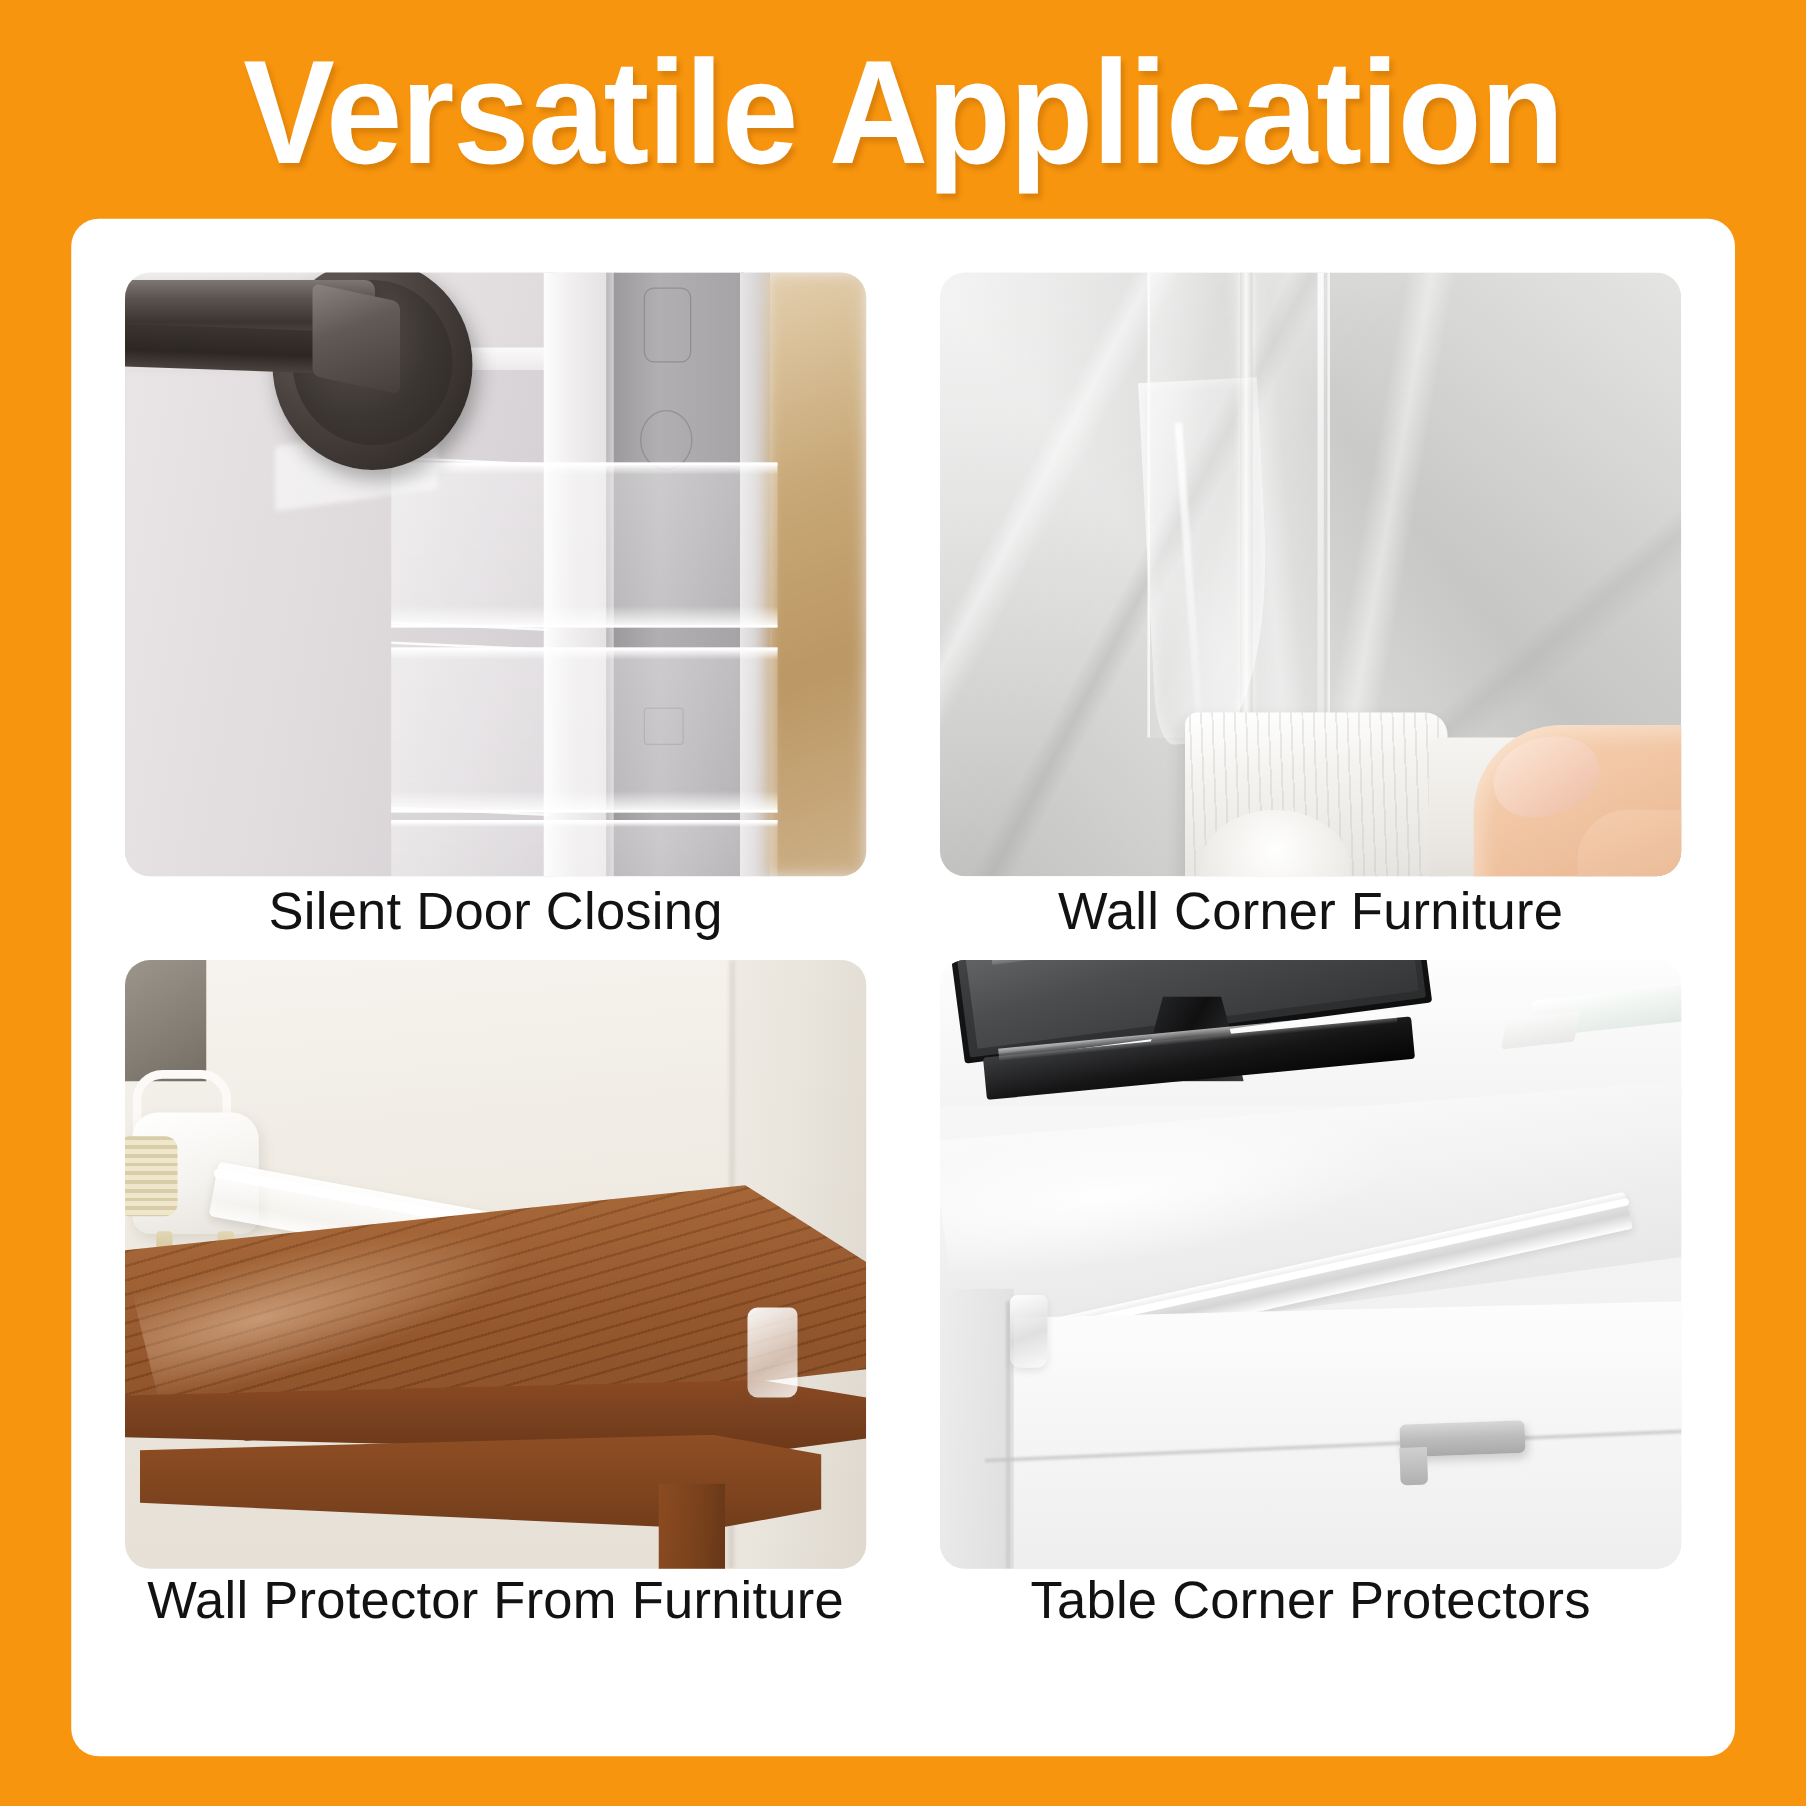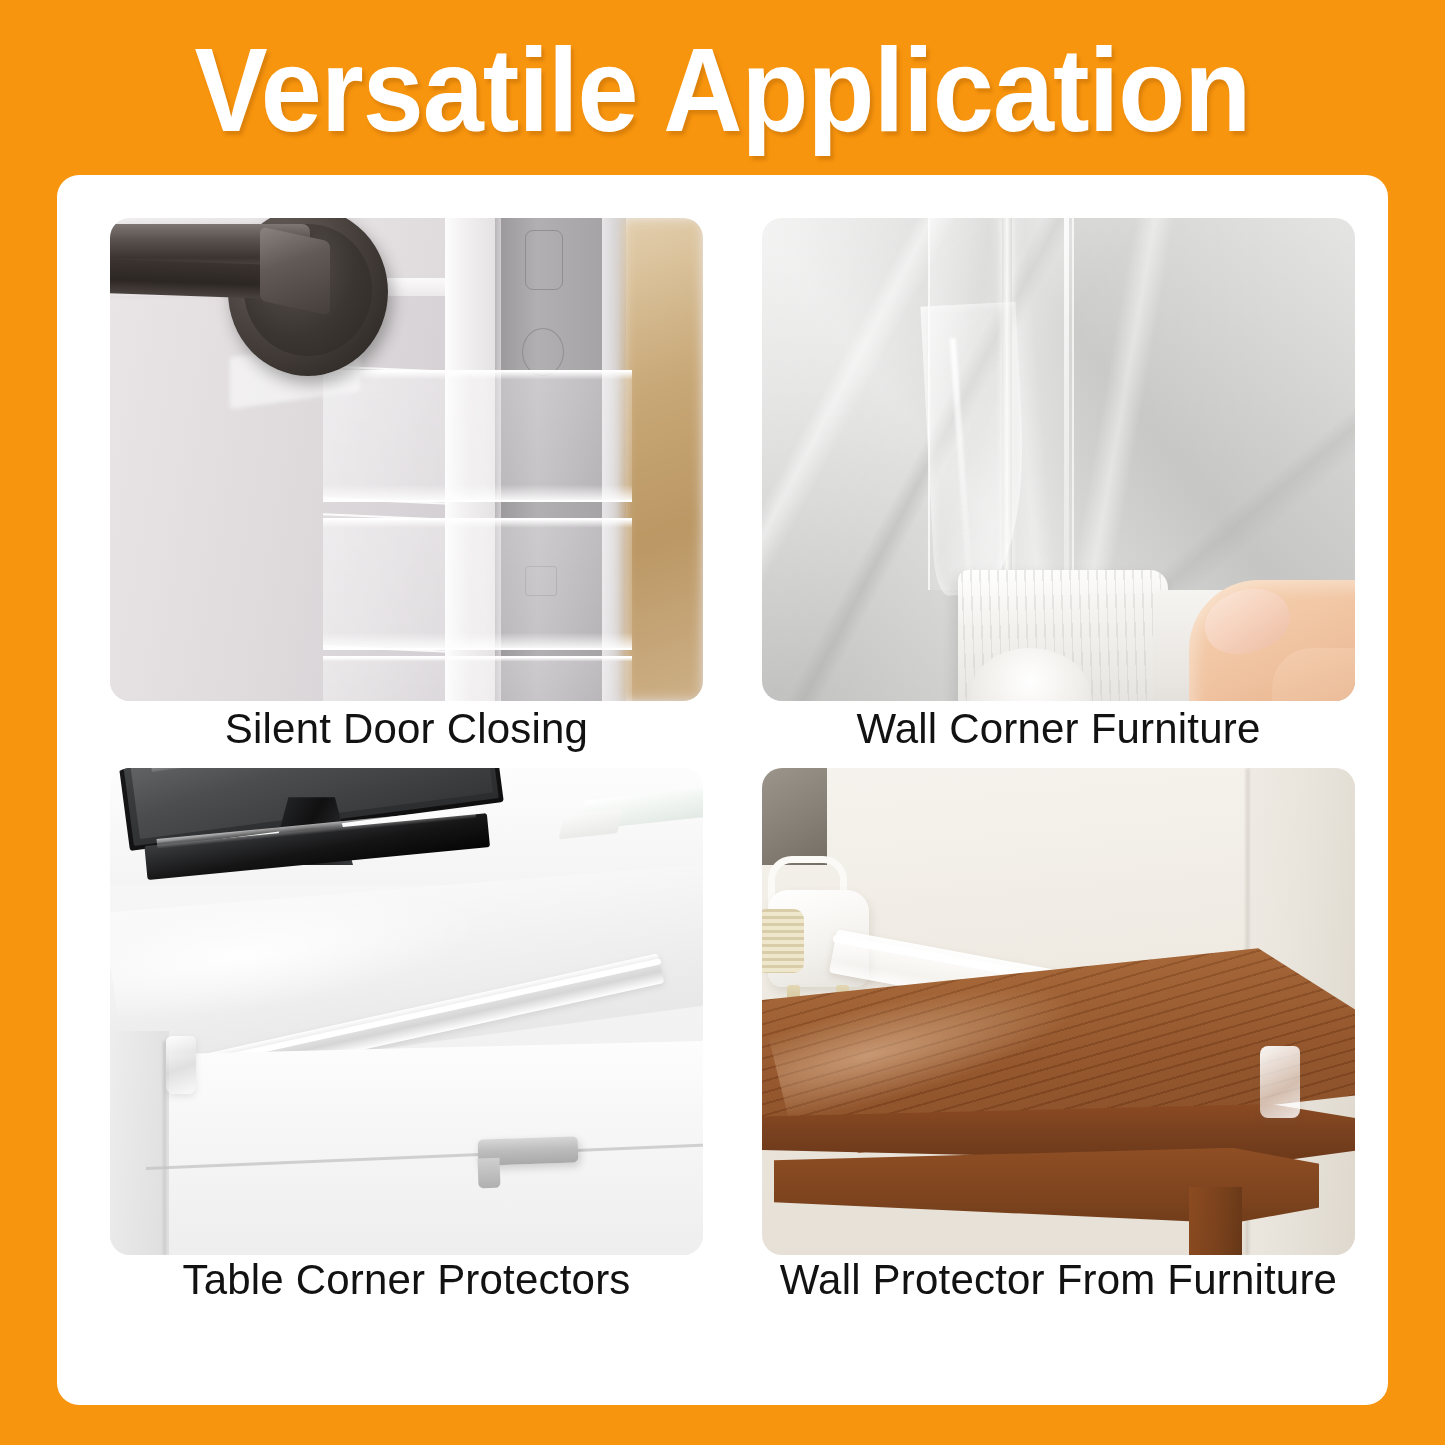--- a/index.html
+++ b/index.html
@@ -45,21 +45,21 @@
     left: 57px;
     top: 175px;
     width: 1331px;
     height: 1230px;
     background: #ffffff;
     border-radius: 22px;
   }
 
   .grid {
     position: absolute;
-    left: 53px;
+    left: 43px;
     top: 43px;
     width: 1245px;
     height: 1147px;
     display: grid;
     grid-template-columns: 593px 593px;
     grid-template-rows: 538px 537px;
     column-gap: 59px;
     row-gap: 12px;
   }
 
@@ -571,20 +571,44 @@
           <div class="roll-core"></div>
           <div class="roll-right"></div>
           <div class="finger"></div>
           <div class="nail"></div>
           <div class="finger2"></div>
         </div>
         <div class="caption">Wall Corner Furniture</div>
       </div>
 
       <div class="cell row2">
+        <div class="photo p3">
+          <div class="wall-back"></div>
+          <div class="wall-right"></div>
+          <div class="wall-corner"></div>
+          <div class="cabinet-dark"></div>
+          <div class="device-handle"></div>
+          <div class="device-body"></div>
+          <div class="device-grill"></div>
+          <div class="foot1"></div>
+          <div class="foot2"></div>
+          <div class="strip"></div>
+          <div class="strip-hi"></div>
+          <div class="desk-top"></div>
+          <div class="desk-grain"></div>
+          <div class="desk-sheen"></div>
+          <div class="desk-edge"></div>
+          <div class="desk-apron"></div>
+          <div class="desk-leg"></div>
+          <div class="strip-cap"></div>
+        </div>
+        <div class="caption">Wall Protector From Furniture</div>
+      </div>
+
+      <div class="cell row2">
         <div class="photo p4">
           <div class="bg-top"></div>
           <div class="tv-bezel"></div>
           <div class="tv-panel"></div>
           <div class="tv-screen"></div>
           <div class="tv-hilite"></div>
           <div class="tv-neck"></div>
           <div class="tv-base"></div>
           <div class="tv-base-hi"></div>
           <div class="remote"></div>
@@ -597,39 +621,15 @@
           <div class="cab-side"></div>
           <div class="cab-side-edge"></div>
           <div class="edge-cap"></div>
           <div class="drawer-line"></div>
           <div class="handle"></div>
           <div class="handle-leg"></div>
         </div>
         <div class="caption">Table Corner Protectors</div>
       </div>
 
-      <div class="cell row2">
-        <div class="photo p3">
-          <div class="wall-back"></div>
-          <div class="wall-right"></div>
-          <div class="wall-corner"></div>
-          <div class="cabinet-dark"></div>
-          <div class="device-handle"></div>
-          <div class="device-body"></div>
-          <div class="device-grill"></div>
-          <div class="foot1"></div>
-          <div class="foot2"></div>
-          <div class="strip"></div>
-          <div class="strip-hi"></div>
-          <div class="desk-top"></div>
-          <div class="desk-grain"></div>
-          <div class="desk-sheen"></div>
-          <div class="desk-edge"></div>
-          <div class="desk-apron"></div>
-          <div class="desk-leg"></div>
-          <div class="strip-cap"></div>
-        </div>
-        <div class="caption">Wall Protector From Furniture</div>
-      </div>
-
     </div>
   </div>
 </div>
 
 </body></html>

